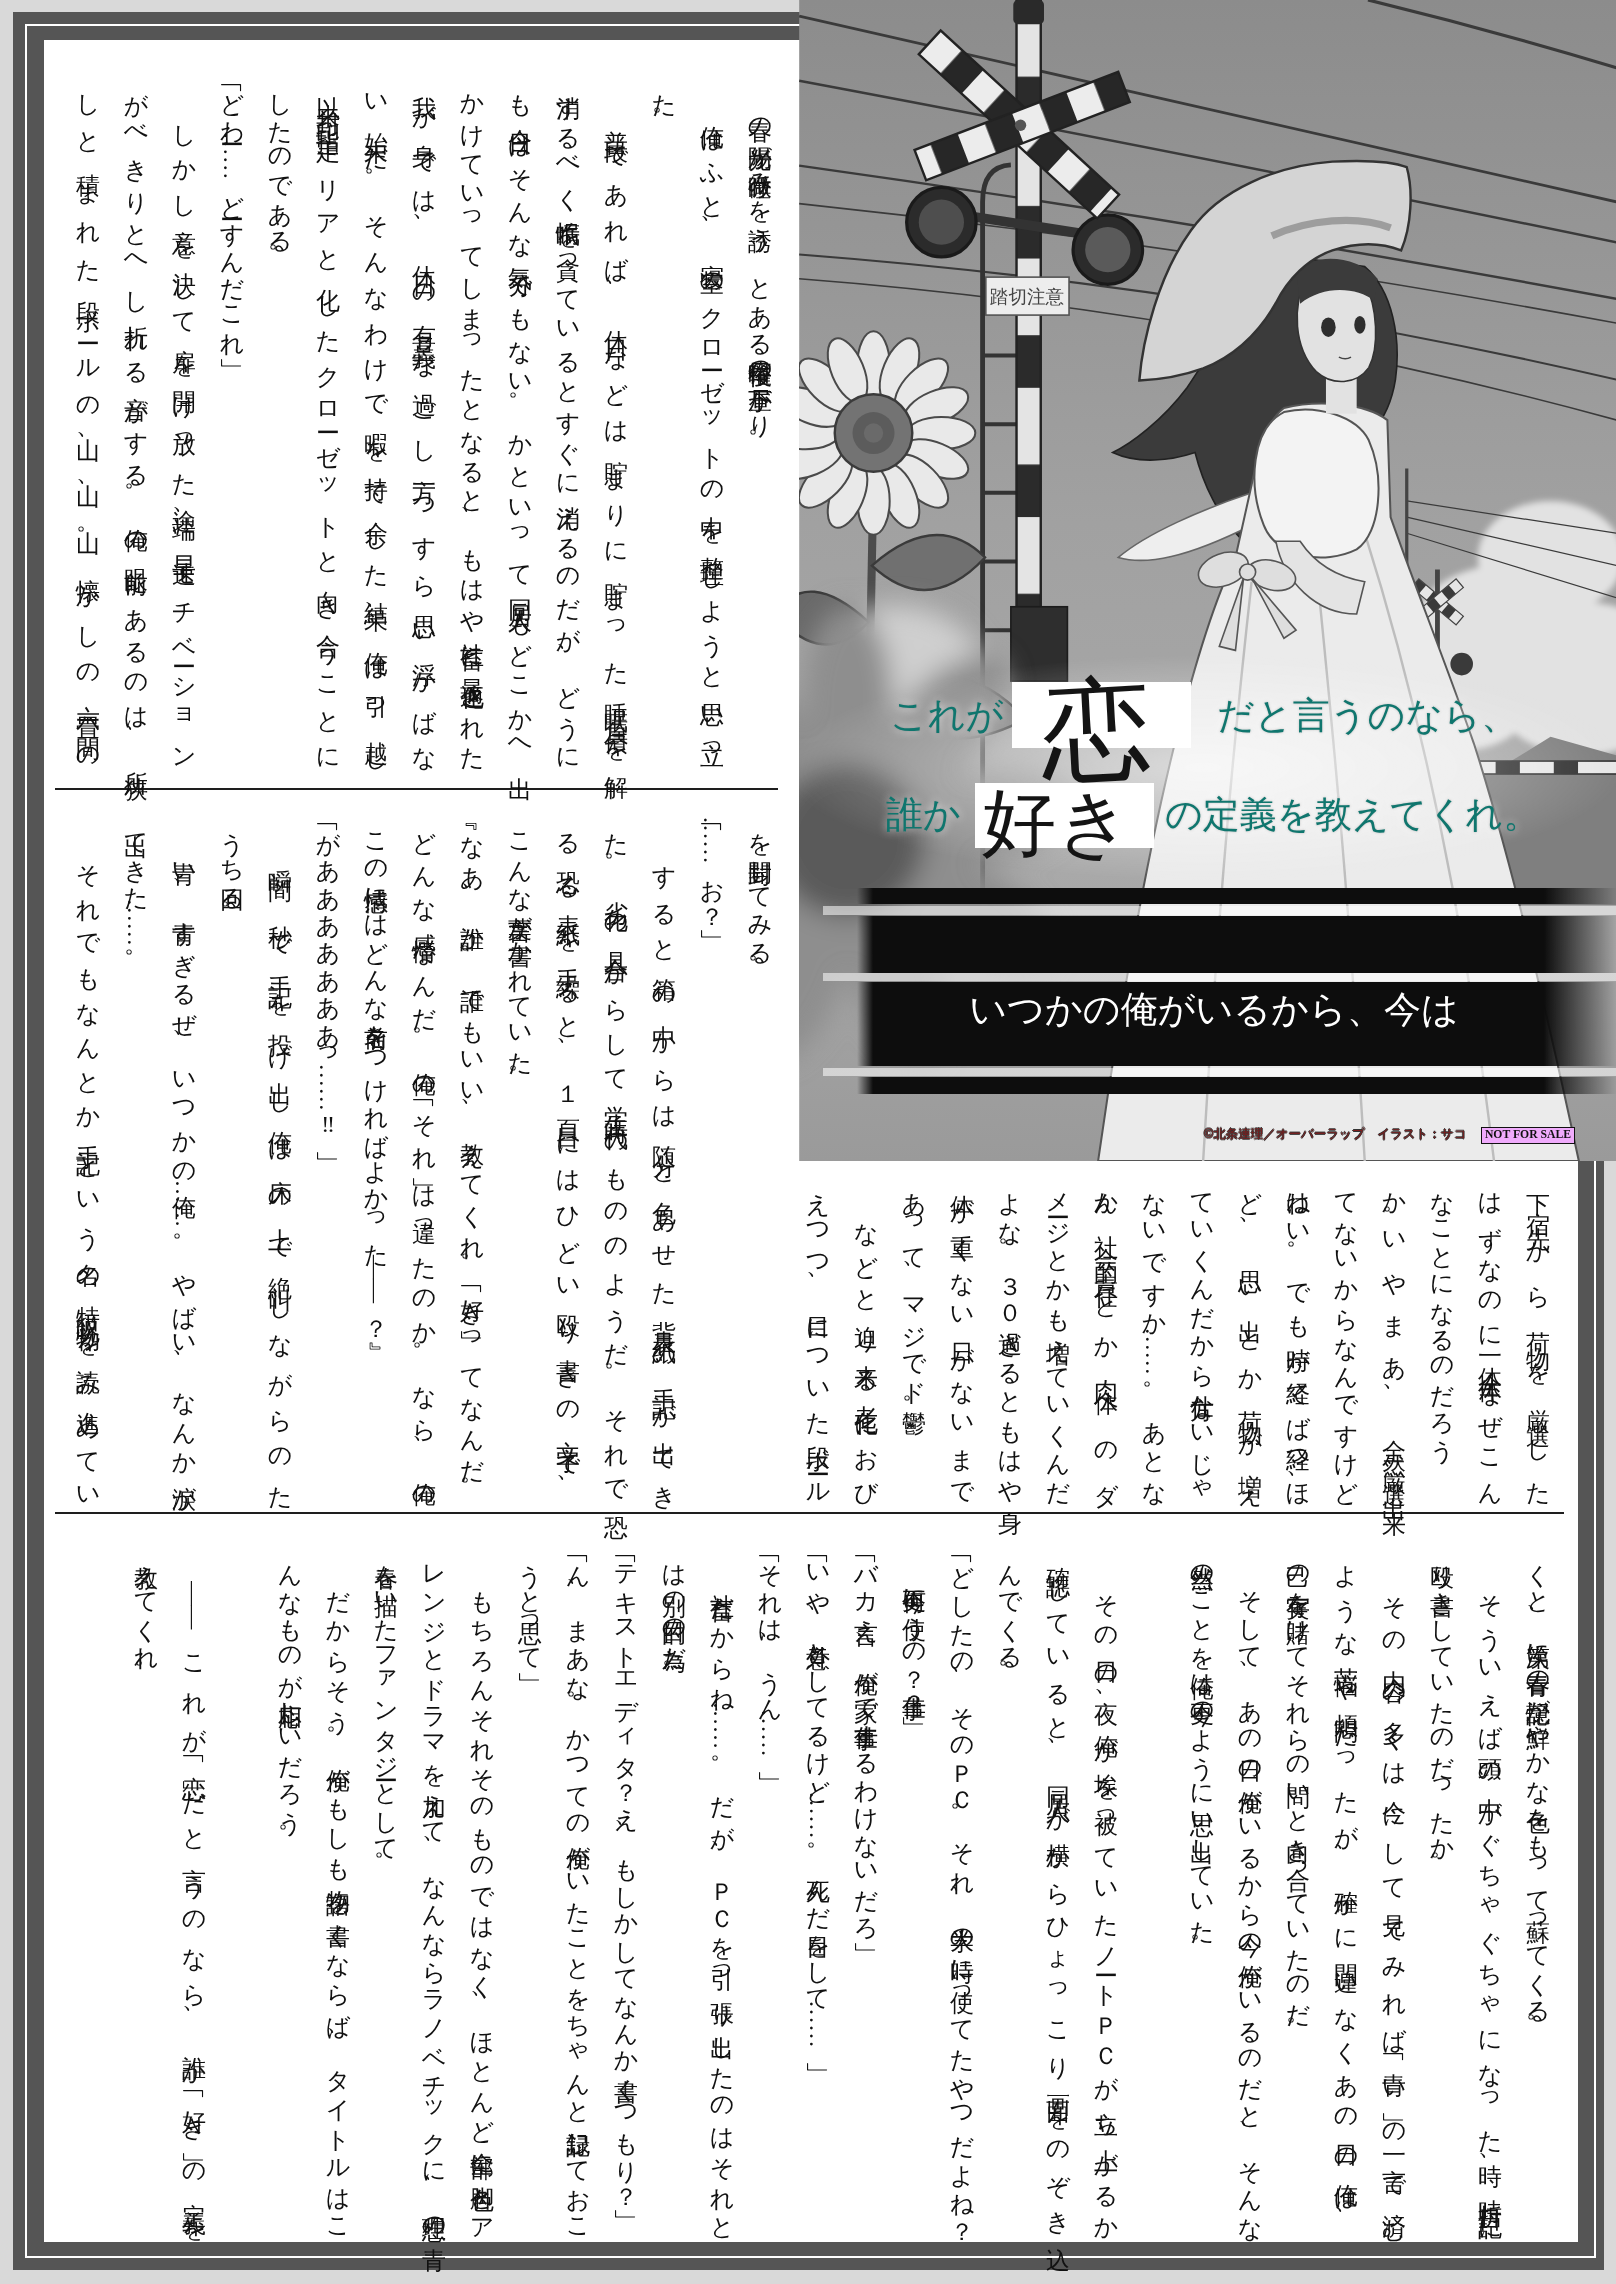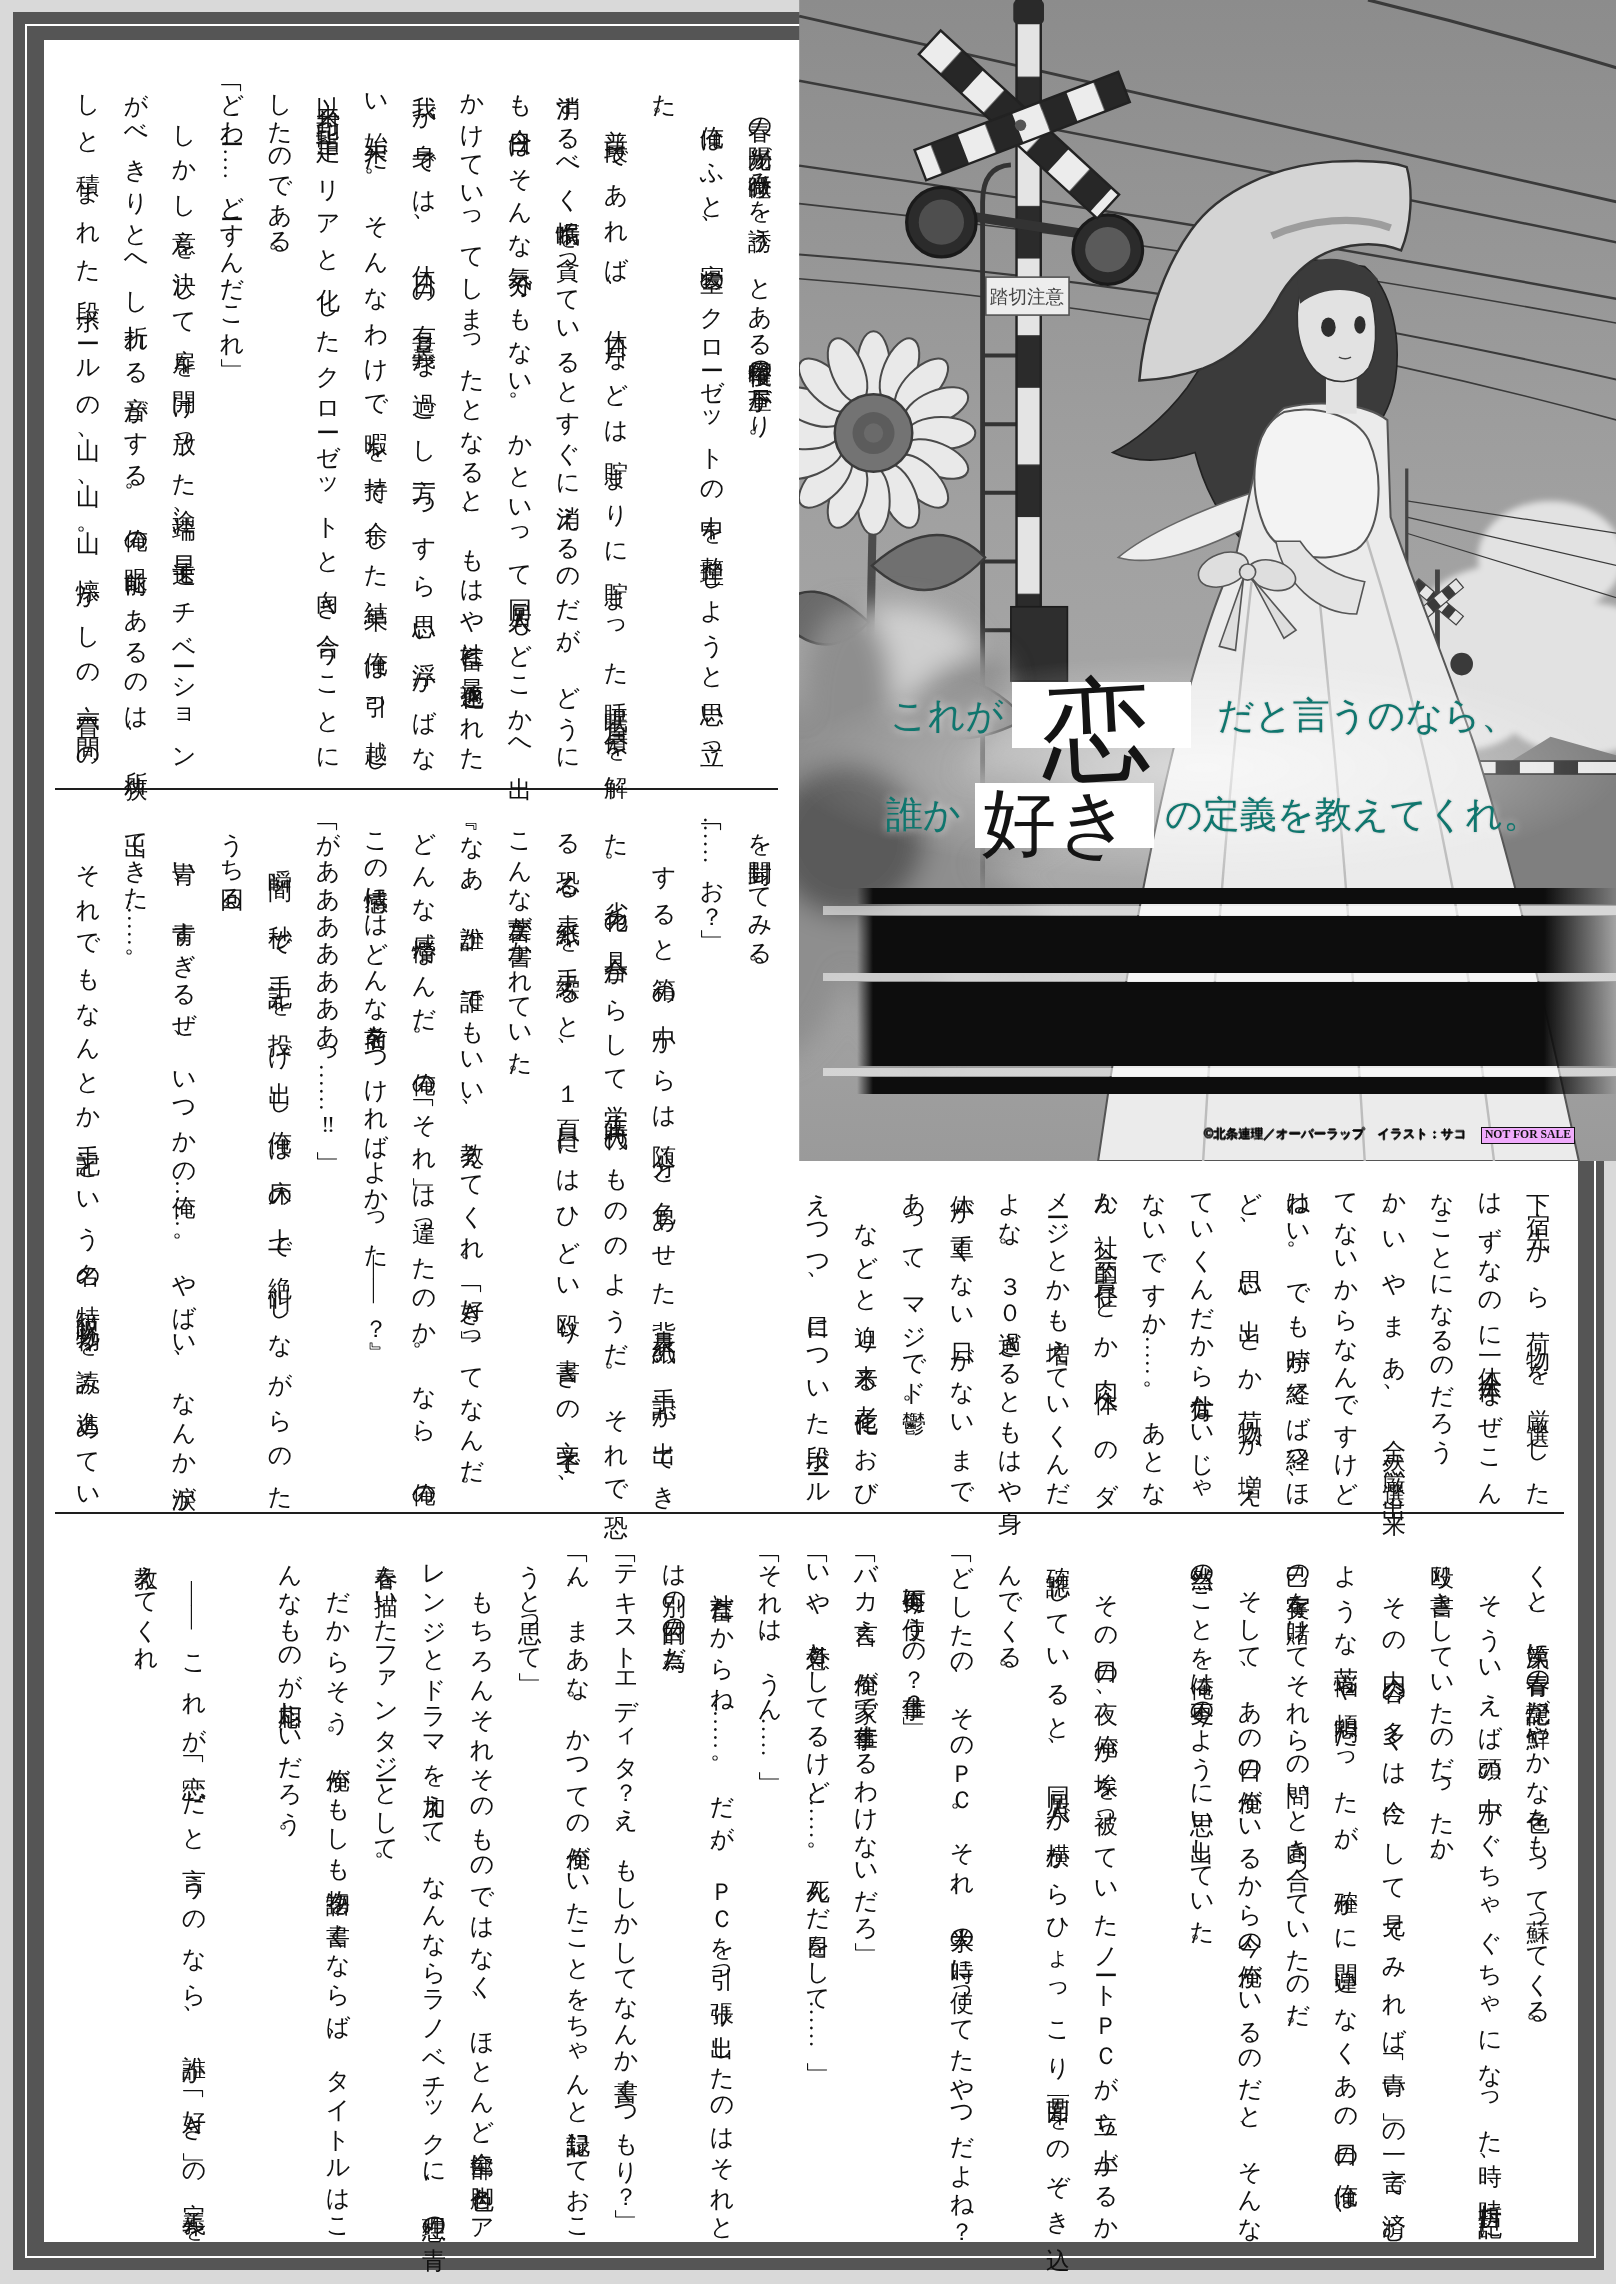--- a/index.html
+++ b/index.html
@@ -29,21 +29,21 @@
     text-shadow:0 0 8px rgba(255,255,255,.85),0 0 2.4px rgba(90,90,90,.5);}
   .hw-box{position:absolute;background:#ffffff;}
   .hw{position:absolute;font-family:serif;color:#141414;line-height:1;white-space:nowrap;}
   .bar{position:absolute;left:58px;width:760px;
     background:linear-gradient(to right,rgba(13,13,13,0) 0px,#0d0d0d 16px,#0d0d0d 687px,rgba(13,13,13,0) 760px);}
   .stripe{position:absolute;left:24px;width:794px;background:rgba(255,255,255,.55);}
   .banner-text{position:absolute;left:74px;width:682px;text-align:center;color:#ffffff;white-space:nowrap;}
   .bt-label{top:927px;font-family:sans-serif;font-size:29px;line-height:32px;}
   .bt-title{top:989px;font-family:serif;font-size:37px;line-height:42px;}
   .bt-note{top:1036px;font-family:sans-serif;font-size:22.6px;line-height:24px;font-weight:bold;}
-  .credit{position:absolute;left:405px;top:1127px;font-family:sans-serif;font-size:12.5px;line-height:15.4px;color:#000000;white-space:nowrap;
+  .credit{position:absolute;left:405px;top:1127px;font-family:sans-serif;font-size:12.5px;line-height:15.4px;color:#7f1d1d;white-space:nowrap;
     text-shadow:0.8px 0 0 #333,-0.8px 0 0 #333,0 0.8px 0 #333,0 -0.8px 0 #333;}
   .nfs{position:absolute;left:682px;top:1127px;width:94px;height:17px;border:1.2px solid #111111;background:#f0abfc;color:#111111;
     font-family:"Liberation Serif",serif;font-size:11.7px;font-weight:bold;line-height:14.5px;text-align:center;white-space:nowrap;}
 </style>
 </head>
 <body>
 
 <div class="abs frame-outer"></div>
 <div class="abs frame-line"></div>
 <div class="abs paper"></div>
@@ -331,17 +331,18 @@
   <div class="hw" style="left:242px;top:676px;font-size:110px;transform:rotate(-3deg);">恋</div>
   <div class="title-text" style="left:366px;top:796px;">の定義を教えてくれ。</div>
 
   <div class="bar" style="top:888px;height:16px;"></div>
   <div class="stripe" style="top:906px;height:9px;"></div>
   <div class="bar" style="top:916px;height:57px;"></div>
   <div class="stripe" style="top:973px;height:8px;"></div>
   <div class="bar" style="top:982px;height:84px;"></div>
   <div class="stripe" style="top:1068px;height:8px;"></div>
   <div class="bar" style="top:1077px;height:17px;"></div>
+  <div class="banner-text bt-title">いつかの俺がいるから、今は</div>
 
   <div class="credit">©北条連理／オーバーラップ　イラスト：サコ</div>
   <div class="nfs">NOT FOR SALE</div>
 </div>
 
 
 </body></html>

